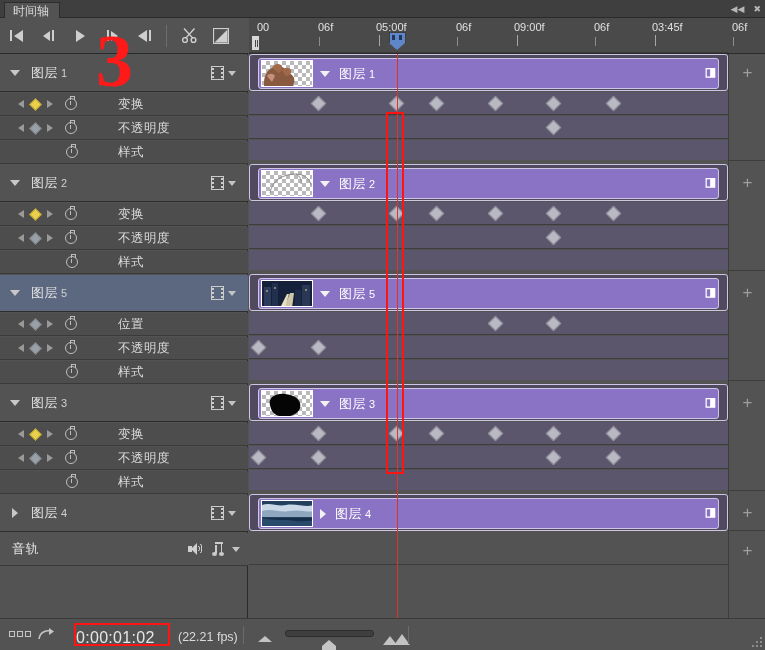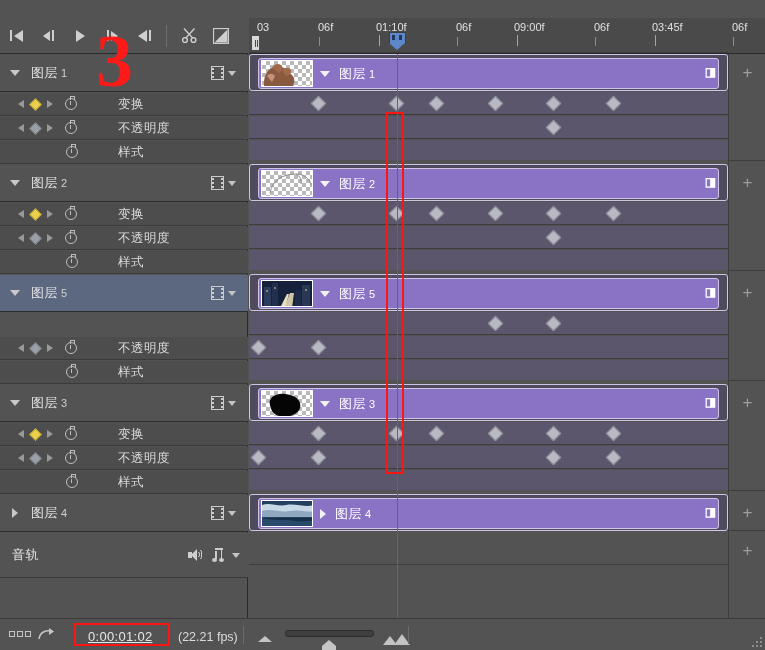--- a/index.html
+++ b/index.html
@@ -75,21 +75,21 @@
 
   
   .lrow{
     position:absolute; left:0; width:248px;
     border-bottom:1px solid #3a3a3a;
     display:flex; align-items:center;
   }
   .lrow.header{ background:#535353; height:37px; border-bottom:1px solid #2d2d2d; }
   .lrow.header.sel{ background:#5b6880; }
   .lrow.prop{ background:#4d4d4d; height:23px; }
-  .lrow.audio{ background:#535353; height:45px; }
+  .lrow.audio{ background:#535353; height:33px; }
 
   .disc{
     width:13px; display:flex; align-items:center; justify-content:center;
     margin-left:8px; cursor:default;
   }
   .caret-d{ width:0;height:0;border-left:5px solid transparent;border-right:5px solid transparent;border-top:6px solid #c8c8c8; }
   .caret-r{ width:0;height:0;border-top:5px solid transparent;border-bottom:5px solid transparent;border-left:6px solid #c8c8c8; }
 
   .lname{ margin-left:10px; font-size:13px; color:#e2e2e2; letter-spacing:.5px; }
   .lname .num{ font-size:11px; color:#d0d0d0; margin-left:3px; }
@@ -234,22 +234,22 @@
 
   
   .statusbar{
     position:absolute; left:0; top:618px; width:765px; height:32px;
     background:#535353; border-top:1px solid #3a3a3a;
   }
   .sb-grid{ position:absolute; left:9px; top:12px; display:flex; gap:2px; }
   .sb-grid i{ width:6px; height:6px; border:1px solid #c5c5c5; }
   .sb-arrow{ position:absolute; left:38px; top:9px; width:16px; height:13px; cursor:default; }
   .timecode{
-    position:absolute; left:76px; top:8px; padding:2px 12px;
-    font-size:13px; color:#e6e6e6; letter-spacing:.3px; cursor:default;text-decoration:underline;
+    position:absolute; left:76px; top:8px; padding:2px 0;
+    font-size:16px; color:#e6e6e6; letter-spacing:.3px; cursor:default;text-decoration:underline;
   }
   .fps{ position:absolute; left:178px; top:11px; font-size:12.5px; color:#dcdcdc; }
   .sb-sep{ position:absolute; top:7px; width:1px; height:18px; background:#6b6b6b; }
   .zsmall{ position:absolute; left:258px; top:17px; width:0;height:0;
     border-left:7px solid transparent;border-right:7px solid transparent;border-bottom:6px solid #c3c3c3; cursor:default;}
   .zbig{ position:absolute; top:12px; cursor:default; }
   .zbig .m{ position:absolute; bottom:0; width:0;height:0; border-left:8px solid transparent;border-right:8px solid transparent;border-bottom:11px solid #c3c3c3; }
   .ztrack{
     position:absolute; left:285px; top:632px-618px; width:89px; height:7px;
     background:#3f3f3f; border:1px solid #2e2e2e; border-radius:3px; cursor:default;
@@ -260,20 +260,27 @@
     clip-path:polygon(50% 0%, 100% 55%, 100% 100%, 0% 100%, 0% 55%);
   }
   .grip{ position:absolute; right:3px; bottom:3px; width:10px; height:10px; }
   .grip i{ position:absolute; width:2px; height:2px; background:#8d8d8d; }
 </style>
 </head>
 <body>
 
 <div id="app">
 
+  <div class="tabbar">
+    <div class="tab">时间轴</div>
+    <div class="tabbar-right">
+      <span>◀◀</span>
+      <span>✖</span>
+    </div>
+  </div>
   <div class="panelmenu">
     <div class="tri"></div>
     <div class="ln"></div>
       <div class="ln"></div>
       <div class="ln"></div>
   </div>
 
   <div class="body">
 
     <div class="leftcol">
@@ -413,20 +420,29 @@
         <div class="filmicon">
             <i></i>
             <i></i>
             <i></i>
             <i></i>
             <i></i>
             <i></i>
           </div>
         <div class="mini-caret"></div>
       </div>
+      <div class="lrow prop" style="top:295px">
+        <div class="kfnav">
+          <div class="a-l"></div>
+          <div class="dia off"></div>
+          <div class="a-r"></div>
+        </div>
+        <div class="stopwatch"></div>
+        <div class="propname">位置</div>
+      </div>
       <div class="lrow prop" style="top:319px">
         <div class="kfnav">
           <div class="a-l"></div>
           <div class="dia off"></div>
           <div class="a-r"></div>
         </div>
         <div class="stopwatch"></div>
         <div class="propname">不透明度</div>
       </div>
       <div class="lrow prop" style="top:343px">
@@ -507,23 +523,23 @@
           <div class="hd a"></div>
             <div class="hd b"></div>
         </div>
         <div class="mini-caret" style="right:8px"></div>
       </div>
     </div>
 
     <div class="rightcol">
 
       <div class="ruler">
-        <div class="lbl" style="left:8px">03</div>
+        <div class="lbl" style="left:8px">00</div>
         <div class="lbl" style="left:69px">06f</div>
-        <div class="lbl" style="left:127px">01:10f</div>
+        <div class="lbl" style="left:127px">05:00f</div>
         <div class="lbl" style="left:207px">06f</div>
         <div class="lbl" style="left:265px">09:00f</div>
         <div class="lbl" style="left:345px">06f</div>
         <div class="lbl" style="left:403px">03:45f</div>
         <div class="lbl" style="left:483px">06f</div>
 
         <div class="tick major" style="left:10px"></div>
         <div class="tick" style="left:70px"></div>
         <div class="tick major" style="left:130px"></div>
         <div class="tick" style="left:208px"></div>

